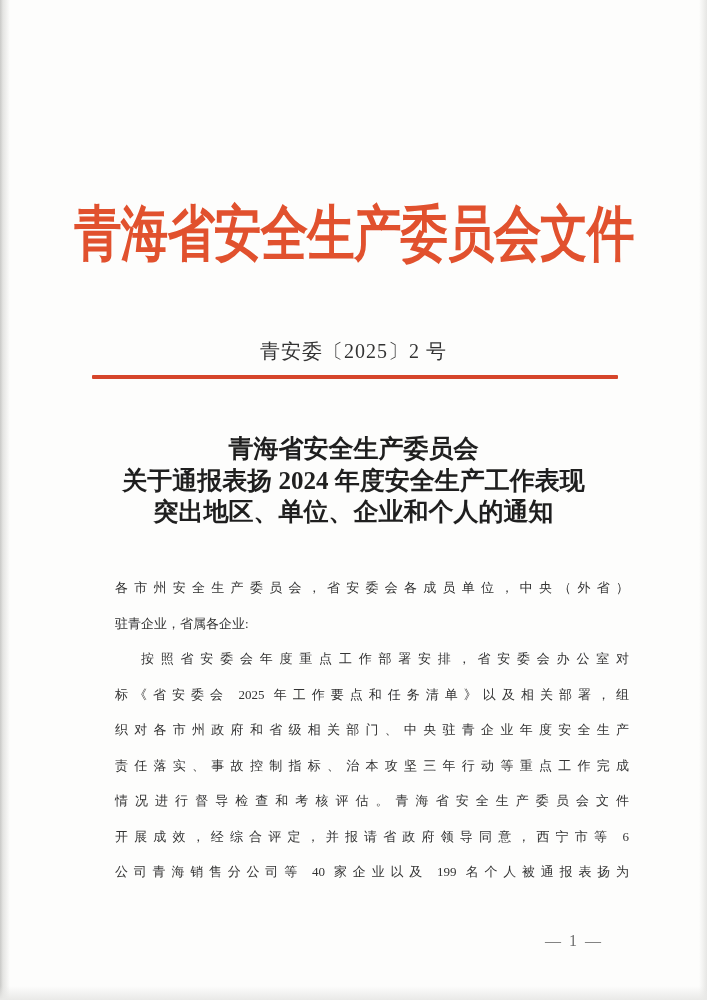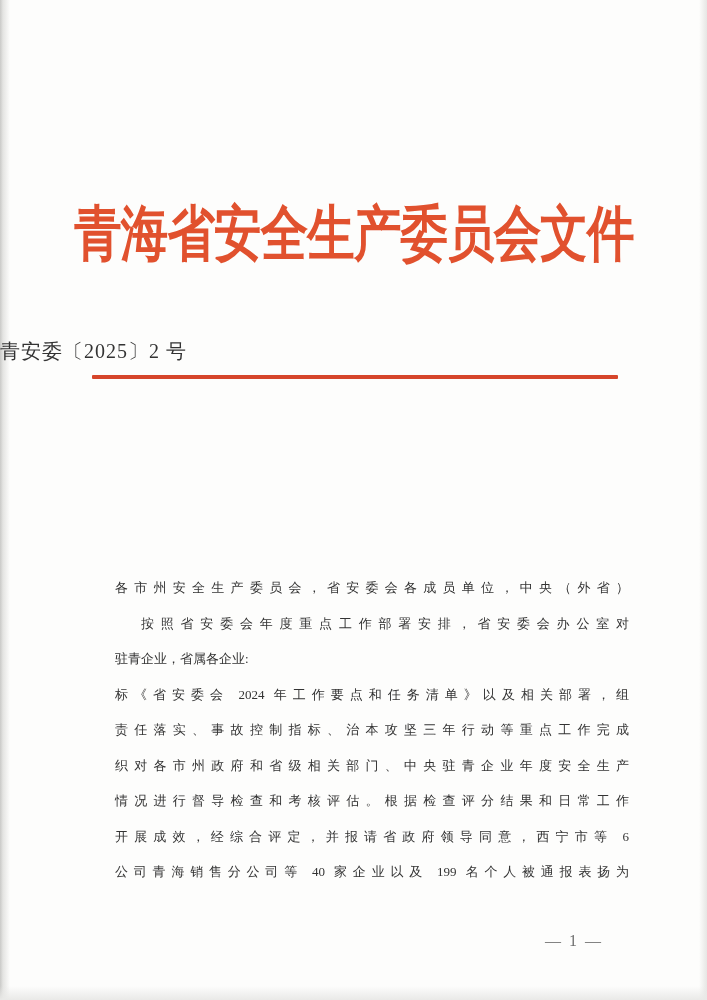--- a/index.html
+++ b/index.html
@@ -52,20 +52,21 @@
     transform-origin: 50% 50%;
     white-space: nowrap;
     letter-spacing: -1px;
   }
 
   .doc-number {
     position: absolute;
     top: 338px;
     left: 0;
     width: 707px;
+    text-align: center;
     font-size: 20px;
     color: var(--ink, #333333);
     letter-spacing: 1px;
   }
 
   .red-rule {
     position: absolute;
     top: 375px;
     left: 92px;
     width: 526px;
@@ -120,27 +121,32 @@
 
 <div class="page">
   <div class="edge-right"></div>
 
   <div class="letterhead">青海省安全生产委员会文件</div>
 
   <div class="doc-number">青安委〔2025〕2 号</div>
 
   <div class="red-rule"></div>
 
+  <div class="doc-title">
+    <div>青海省安全生产委员会</div>
+    <div>关于通报表扬 2024 年度安全生产工作表现</div>
+    <div>突出地区、单位、企业和个人的通知</div>
+  </div>
 
   <div class="doc-body">
     <div class="line jl">各市州安全生产委员会，省安委会各成员单位，中央（外省）</div>
+    <div class="line">驻青企业，省属各企业:</div>
     <div class="line jl indent">按照省安委会年度重点工作部署安排，省安委会办公室对</div>
-    <div class="line">驻青企业，省属各企业:</div>
-    <div class="line jl">标《省安委会 2024 年工作要点和任务清单》以及相关部署，组</div>
+    <div class="line jl">标《省安委会 2025 年工作要点和任务清单》以及相关部署，组</div>
+    <div class="line jl">织对各市州政府和省级相关部门、中央驻青企业年度安全生产</div>
     <div class="line jl">责任落实、事故控制指标、治本攻坚三年行动等重点工作完成</div>
-    <div class="line jl">织对各市州政府和省级相关部门、中央驻青企业年度安全生产</div>
-    <div class="line jl">情况进行督导检查和考核评估。根据检查评分结果和日常工作</div>
+    <div class="line jl">情况进行督导检查和考核评估。青海省安全生产委员会文件</div>
     <div class="line jl">开展成效，经综合评定，并报请省政府领导同意，西宁市等 6</div>
     <div class="line jl">公司青海销售分公司等 40 家企业以及 199 名个人被通报表扬为</div>
   </div>
 
   <div class="page-number">— 1 —</div>
 </div>
 
 </body></html>

